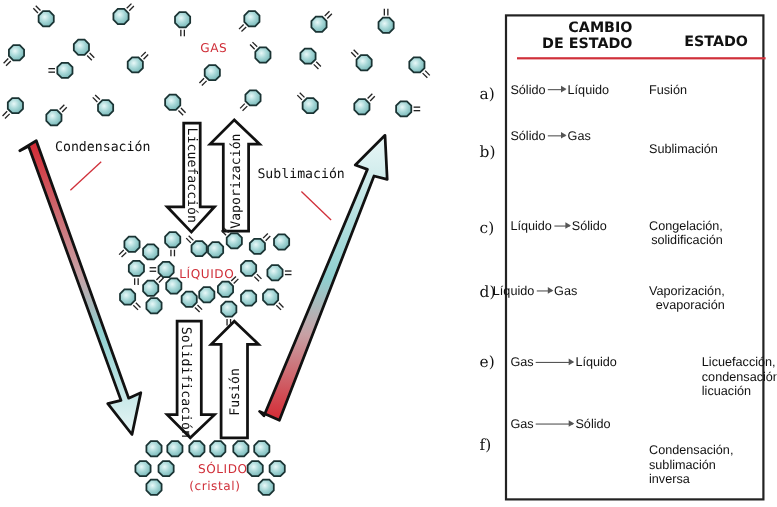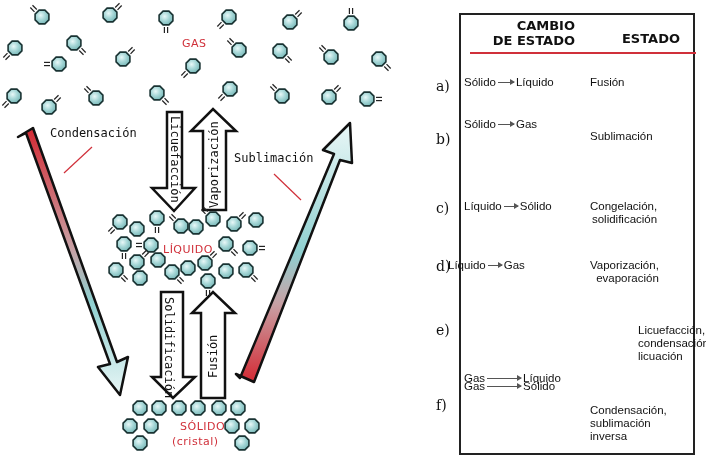--- a/index.html
+++ b/index.html
@@ -347,21 +347,21 @@
 <div class="cell" style="left:590px; top:130px;">Sublimación</div>
 
 <div class="cell" style="left:464px; top:200px;text-align:right;"><span>Líquido</span><span class="arrow-line" style="width:14px;"></span><span>Sólido</span></div>
 <div class="cell" style="left:590px; top:200px;text-align:right;">Congelación,
 solidificación</div>
 
 <div class="cell" style="left:448px; top:259px;"><span>Líquido</span><span class="arrow-line" style="width:14px;"></span><span>Gas</span></div>
 <div class="cell" style="left:590px; top:259px;text-align:right;">Vaporización,
 evaporación</div>
 
-<div class="cell" style="left:464px; top:324px;margin-top:48px;"><span>Gas</span><span class="arrow-line" style="width:34px;"></span><span>Líquido</span></div>
+<div class="cell" style="left:464px; top:324px;"><span>Gas</span><span class="arrow-line" style="width:34px;"></span><span>Líquido</span></div>
 <div class="cell" style="left:590px; top:324px;margin-left:48px;">Licuefacción,
 condensación,
 licuación</div>
 
 <div class="cell" style="left:464px; top:380px;"><span>Gas</span><span class="arrow-line" style="width:34px;"></span><span>Sólido</span></div>
 <div class="cell" style="left:590px; top:404px;">Condensación,
 sublimación
 inversa</div>
 
 </body></html>

